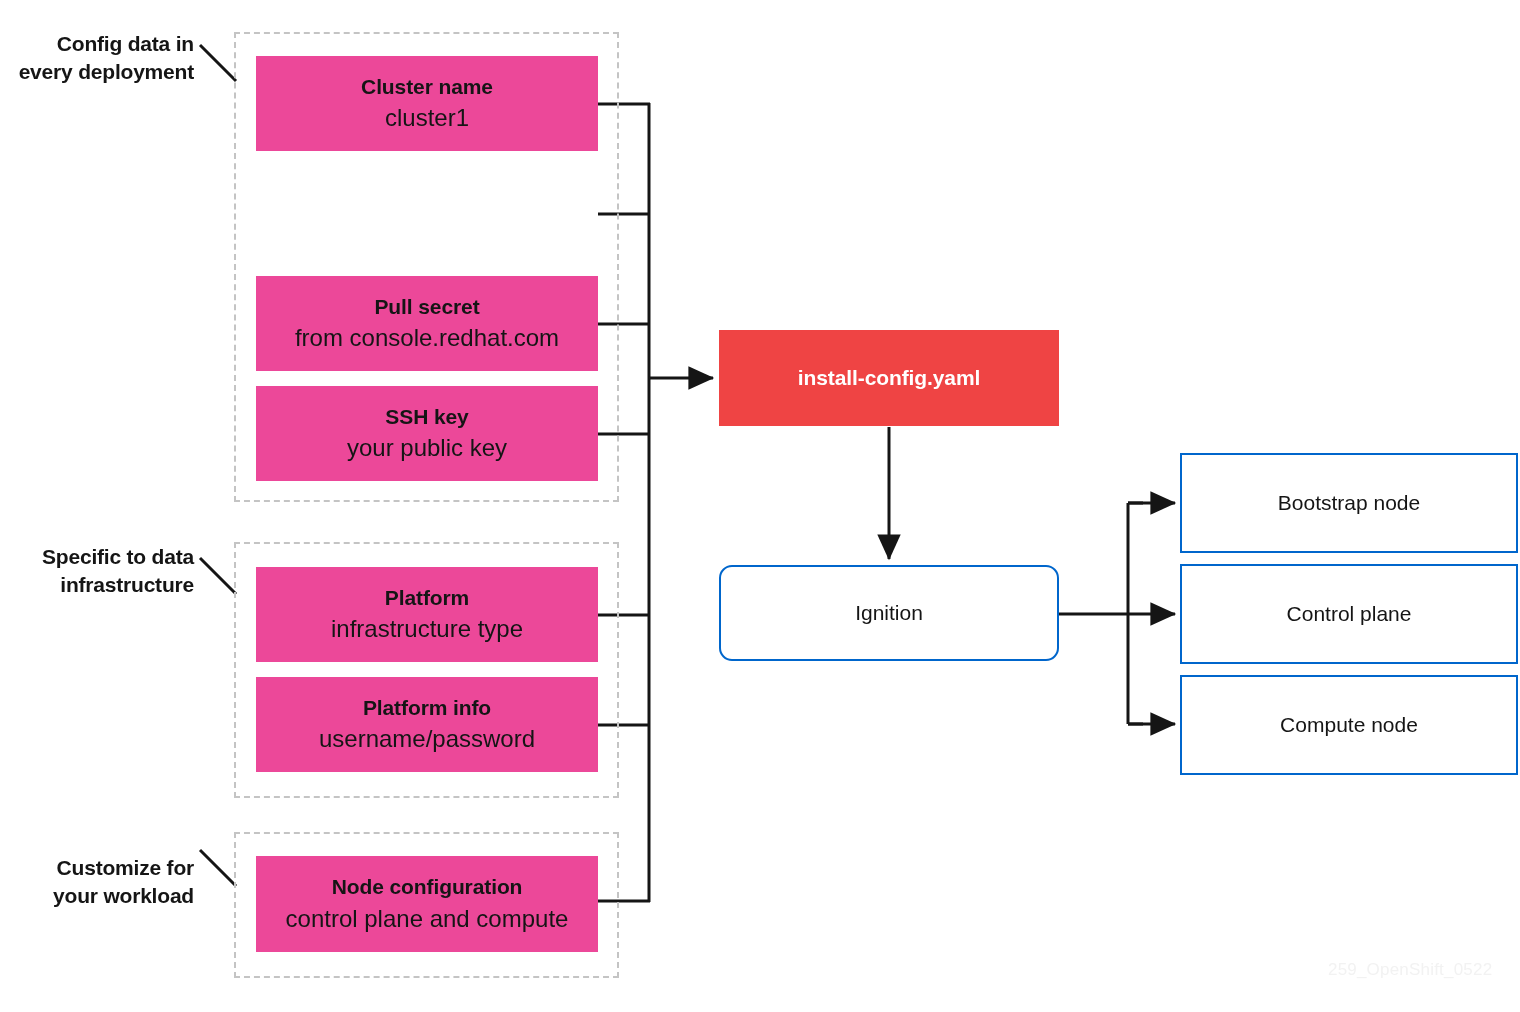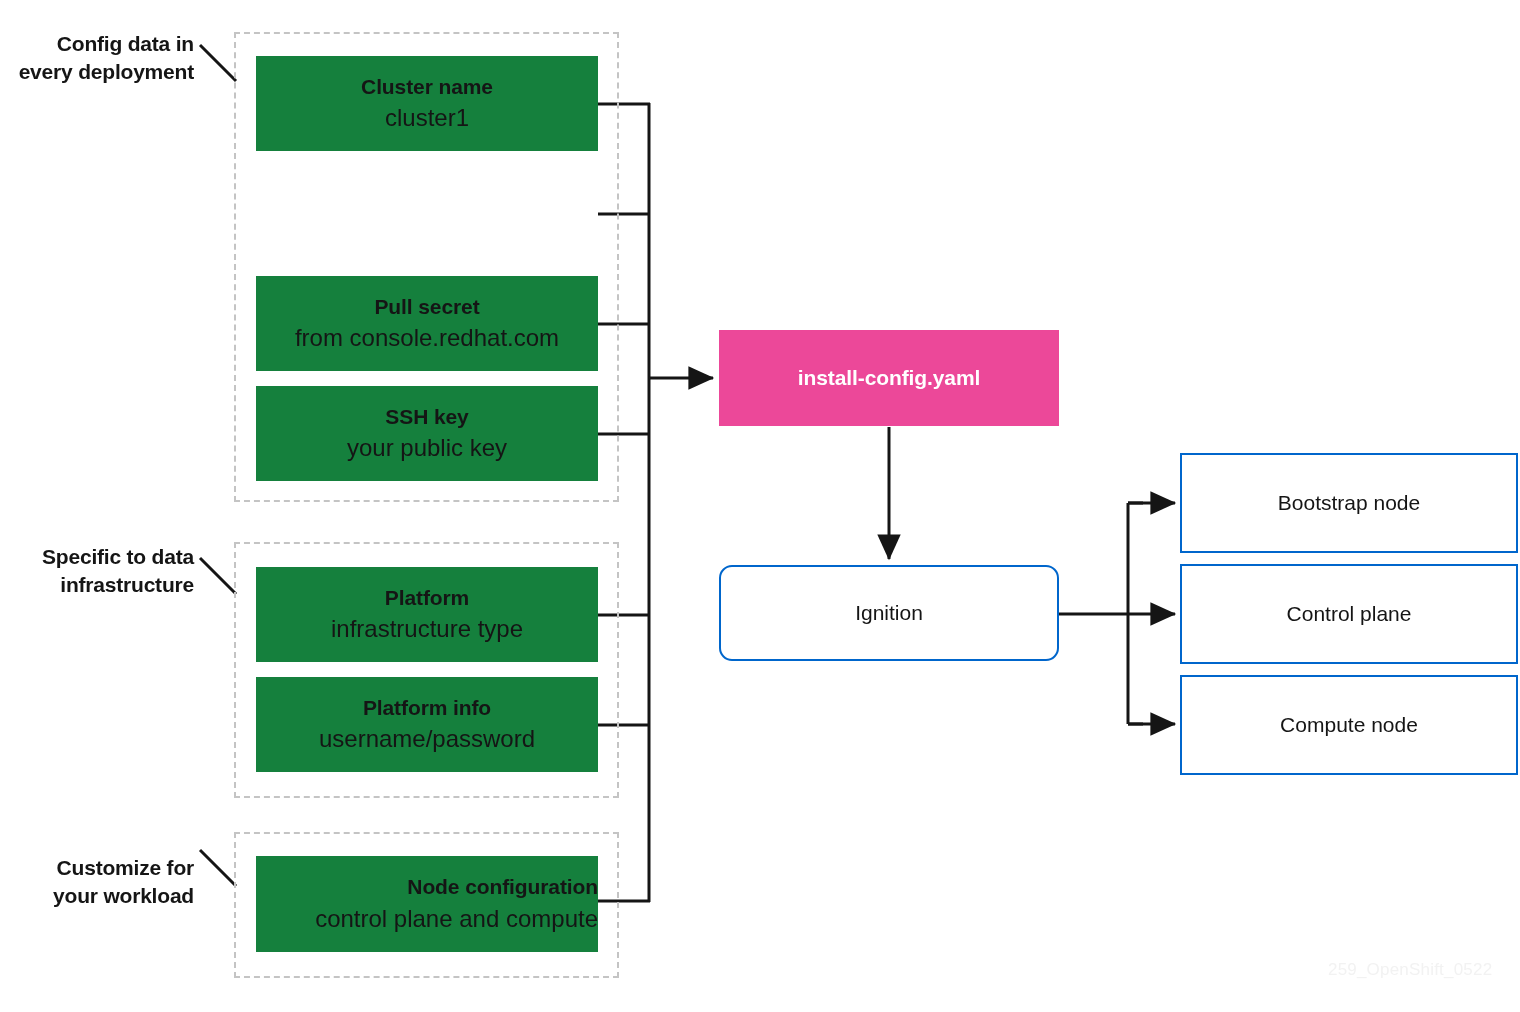--- a/index.html
+++ b/index.html
@@ -28,21 +28,21 @@
   
   .group-box {
     position: absolute;
     border: 2px dashed #c4c4c4;
     box-sizing: border-box;
     background: transparent;
   }
   
   .card {
     position: absolute;
-    background: #15803d;
+    background: #ec4899;
     box-sizing: border-box;
     display: flex;
     flex-direction: column;
     align-items: center;
     justify-content: center;
   }
   .card .card-title {
     font-size: 21px;
     font-weight: bold;
     line-height: 1.25;
@@ -64,21 +64,21 @@
     font-size: 21px;
     font-weight: bold;
     line-height: 1.32;
     color: #151515;
     text-align: right;
     letter-spacing: -0.2px;
   }
   
   .blue-solid {
     position: absolute;
-    background: #ec4899;
+    background: #ef4444;
     color: #ffffff;
     display: flex;
     align-items: center;
     justify-content: center;
     font-size: 21px;
     font-weight: bold;
     letter-spacing: -0.1px;
     box-sizing: border-box;
   }
   
@@ -187,21 +187,21 @@
     <div class="card-sub">username/password</div>
   </div>
 
   <div class="card" style="left:256px; top:567px; width:342px; height:95px;">
     <div class="card-title">Platform</div>
     <div class="card-sub">infrastructure type</div>
   </div>
 
   <div class="group-box" style="left:234px; top:832px; width:385px; height:146px;"></div>
 
-  <div class="card" style="left:256px; top:856px; width:342px; height:96px;align-items:flex-end;">
+  <div class="card" style="left:256px; top:856px; width:342px; height:96px;">
     <div class="card-title">Node configuration</div>
     <div class="card-sub">control plane and compute</div>
   </div>
 
   <div class="blue-solid" style="left:719px; top:330px; width:340px; height:96px;">
     <span>install-config.yaml</span>
   </div>
 
   <div class="blue-outline" style="left:719px; top:565px; width:340px; height:96px;border-radius:13px;">
     <span>Ignition</span>

